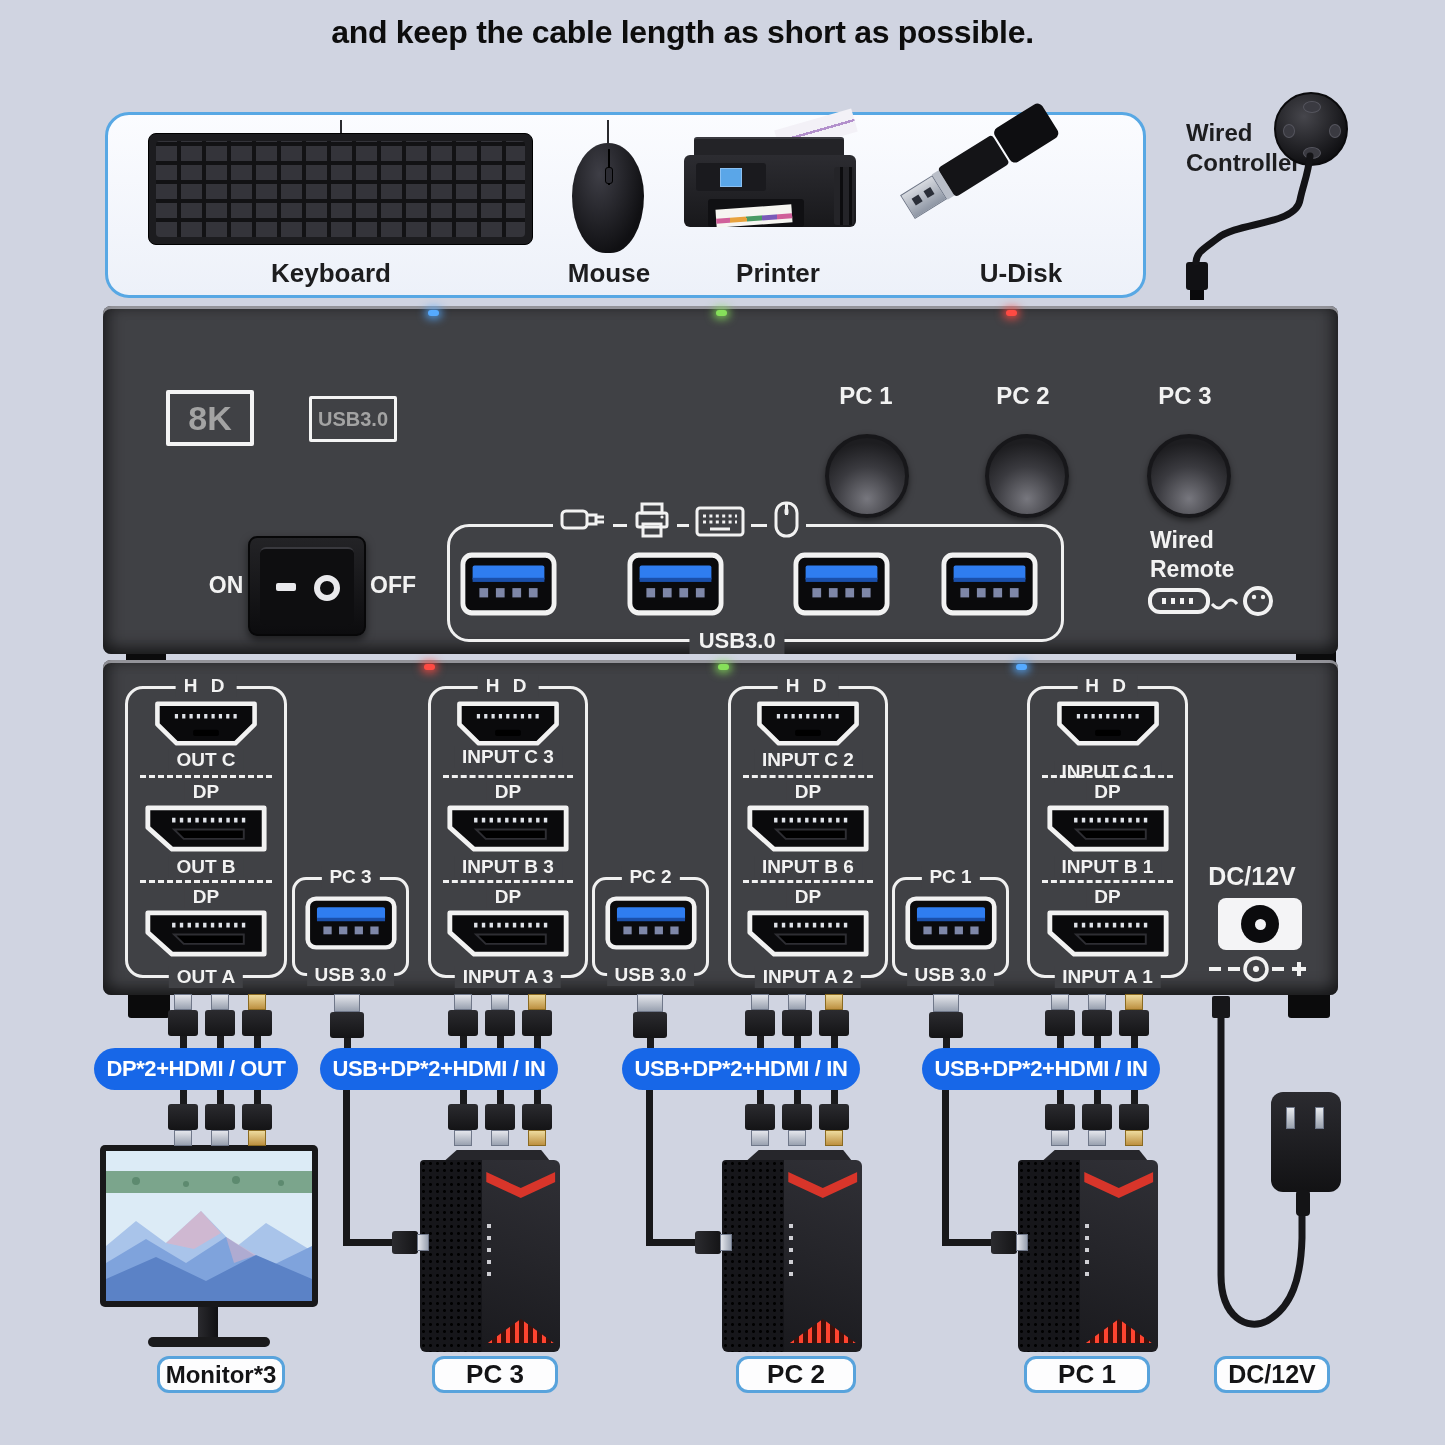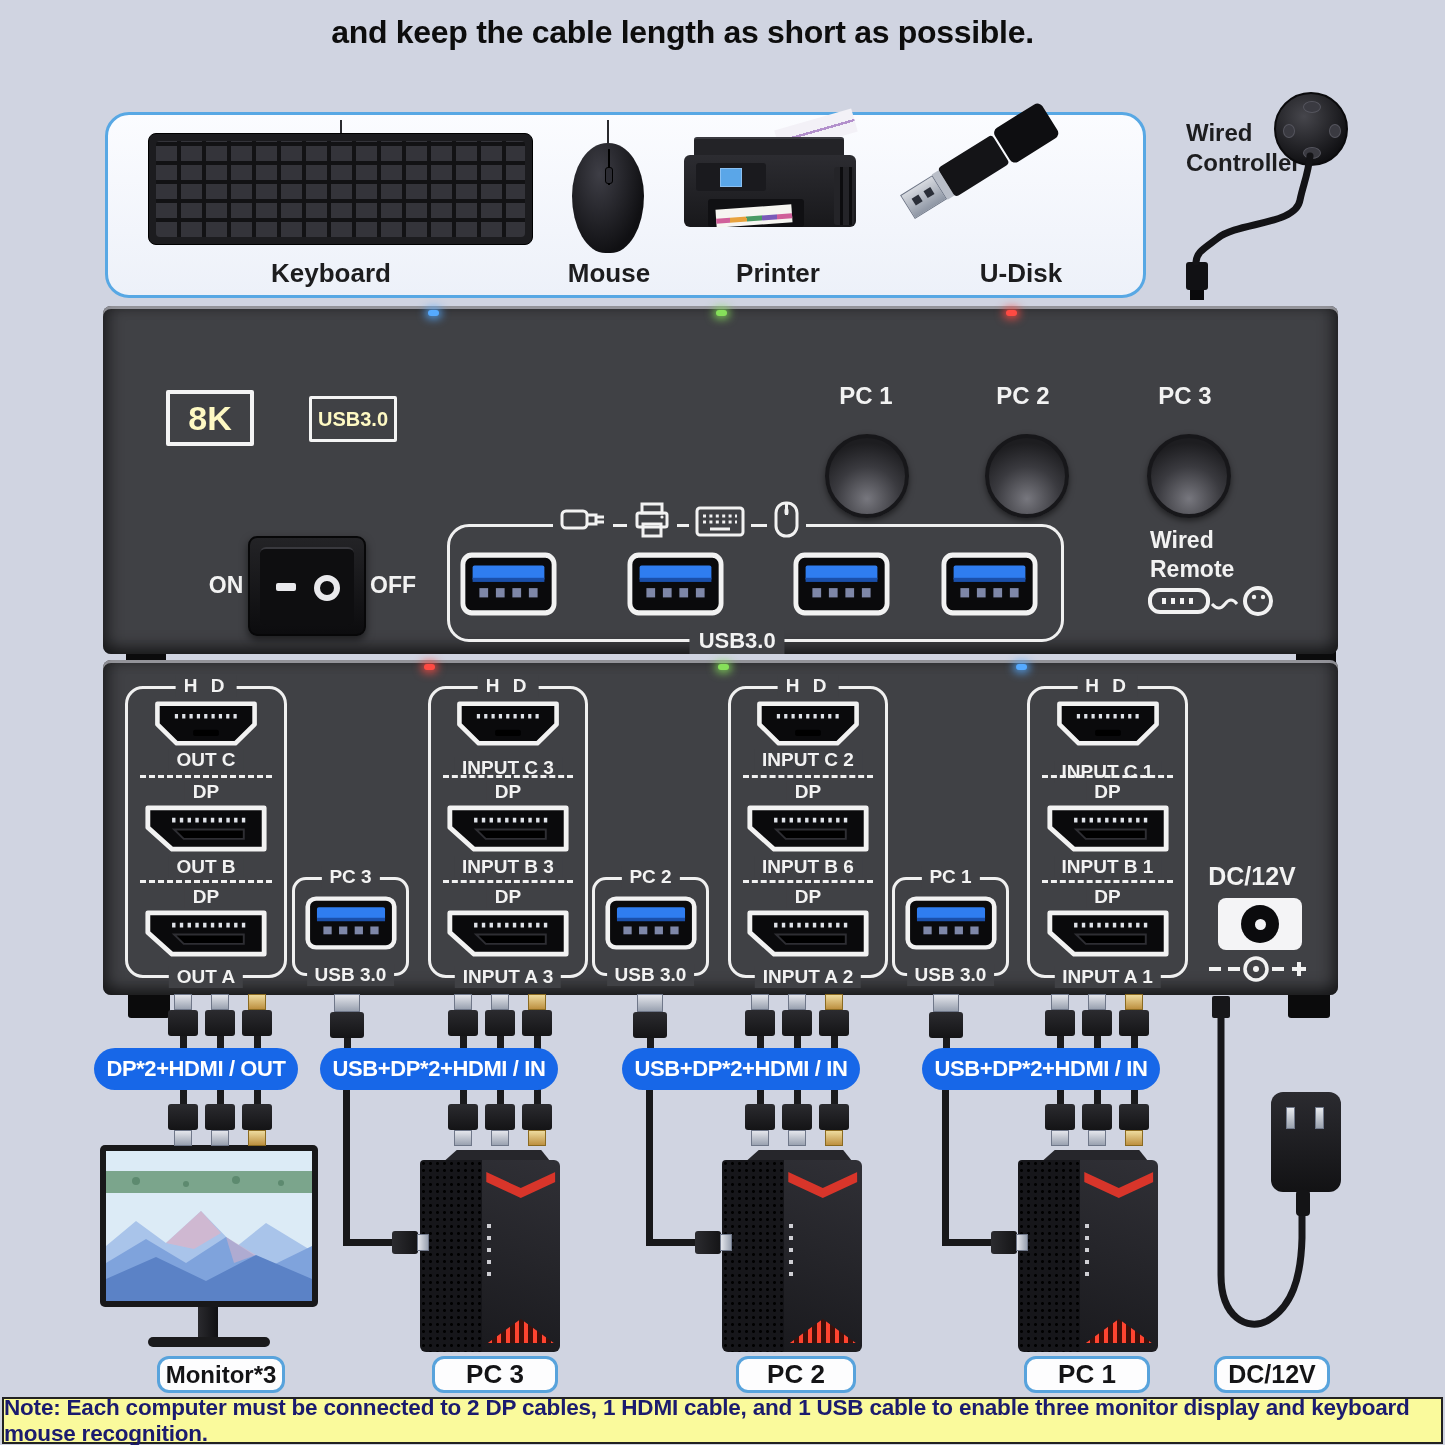--- a/index.html
+++ b/index.html
@@ -46,21 +46,21 @@
   .wc-disc{border-radius:50%;background:radial-gradient(circle at 40% 32%,#46464c,#101013 75%);
     border:2px solid #0b0b0d;}
   .wc-btn{position:absolute;background:#3a3a41;border-radius:50%;border:1px solid #55555e;}
   .wc-plug{background:#111114;border-radius:3px;}
   
   .metal-panel{background:#404145;border-radius:8px;
     box-shadow:inset 0 3px 0 rgba(230,230,238,.55), inset 0 -9px 14px rgba(0,0,0,.38),
                inset 8px 0 14px rgba(0,0,0,.3), inset -8px 0 14px rgba(0,0,0,.3);}
   .foot{background:#0b0b0c;border-radius:3px;}
   .led{height:6px;width:11px;border-radius:3px;}
-  .badge{border:4px solid #f4f4f4;color:#fef9c3;font-weight:800;border-radius:2px;}
+  .badge{border:4px solid #f4f4f4;color:#a3a3a3;font-weight:800;border-radius:2px;}
   .ptext{color:#f2f2f2;font-weight:700;white-space:nowrap;}
   .pbtn{border-radius:50%;border:4px solid #17171a;
     background:radial-gradient(circle at 50% 80%,#77777e 0%,#3a3a3f 45%,#1d1d20 78%);
     box-shadow:0 3px 6px rgba(0,0,0,.5);}
   .rocker{background:linear-gradient(180deg,#232326,#0c0c0e);border:2px solid #070708;border-radius:9px;
     box-shadow:0 4px 9px rgba(0,0,0,.55);}
   .rocker-in{position:absolute;left:10px;right:10px;top:9px;bottom:9px;background:#0e0e10;
     border-radius:6px;border-top:2px solid #39393e;}
   .rk-dash{position:absolute;left:17%;top:calc(50% - 4px);width:20px;height:8px;background:#e9e9ec;border-radius:2px;}
   .rk-ring{position:absolute;right:15%;top:calc(50% - 12px);width:14px;height:14px;border:6px solid #e9e9ec;border-radius:50%;}
@@ -349,21 +349,21 @@
       <div class="g-label" style="bottom:-13px;">USB 3.0</div>
     </div>
 
     <div class="vgroup" style="left:325px;top:26px;width:154px;height:286px;">
       <div class="g-label" style="top:-14px;letter-spacing:4px;">H D</div>
       <div class="g-port" style="top:12px;width:110px;height:45px;"><svg viewBox="0 0 120 50" width="100%" height="100%" preserveAspectRatio="none">
             <path d="M7 3 H113 V26 L92 47 H28 L7 26 Z" fill="#0a0a0c" stroke="#f2f2f2" stroke-width="5" stroke-linejoin="round"></path>
             <line x1="26" y1="17" x2="94" y2="17" stroke="#dfe2e8" stroke-width="5" stroke-dasharray="3.5 4.5"></line>
             <rect x="46" y="32" width="28" height="7" rx="2" fill="#000"></rect>
           </svg></div>
-      <div class="g-label" style="top:68px;">INPUT C 3</div>
+      <div class="g-label" style="top:57px;">INPUT C 3</div>
       <div class="g-dash" style="top:86px;"></div>
       <div class="g-label" style="top:92px;">DP</div>
       <div class="g-port" style="top:116px;width:126px;height:47px;"><svg viewBox="0 0 130 50" width="100%" height="100%" preserveAspectRatio="none">
             <path d="M5 3 H125 V47 H30 L5 24 Z" fill="#0a0a0c" stroke="#f2f2f2" stroke-width="5" stroke-linejoin="round"></path>
             <line x1="30" y1="16" x2="106" y2="16" stroke="#dfe2e8" stroke-width="5" stroke-dasharray="3.5 4.5"></line>
             <path d="M32 26 H104 V36 H42 Z" fill="#000" stroke="#2e2e33" stroke-width="2"></path>
           </svg></div>
       <div class="g-label" style="top:167px;">INPUT B 3</div>
       <div class="g-dash" style="top:191px;"></div>
       <div class="g-label" style="top:197px;">DP</div>
@@ -691,15 +691,14 @@
     <div class="prong" style="left:44px;top:15px;"></div>
   </div>
   <div class="abs relief" style="left:1296px;top:1190px;width:14px;height:26px;"></div>
 
   <div class="abs dev-pill ctr" style="left:157px;width:128px;font-size:24px;">Monitor*3</div>
   <div class="abs dev-pill ctr" style="left:432px;width:126px;">PC 3</div>
   <div class="abs dev-pill ctr" style="left:736px;width:120px;">PC 2</div>
   <div class="abs dev-pill ctr" style="left:1024px;width:126px;">PC 1</div>
   <div class="abs dev-pill ctr" style="left:1214px;width:116px;font-size:25px;">DC/12V</div>
 
-  <div class="abs note-bar ctr">Note: Each computer must be connected to 2 DP cables, 1 HDMI cable, and 1 USB cable to enable three monitor display and keyboard mouse recognition.</div>
 
 </div>
 
 </body></html>

